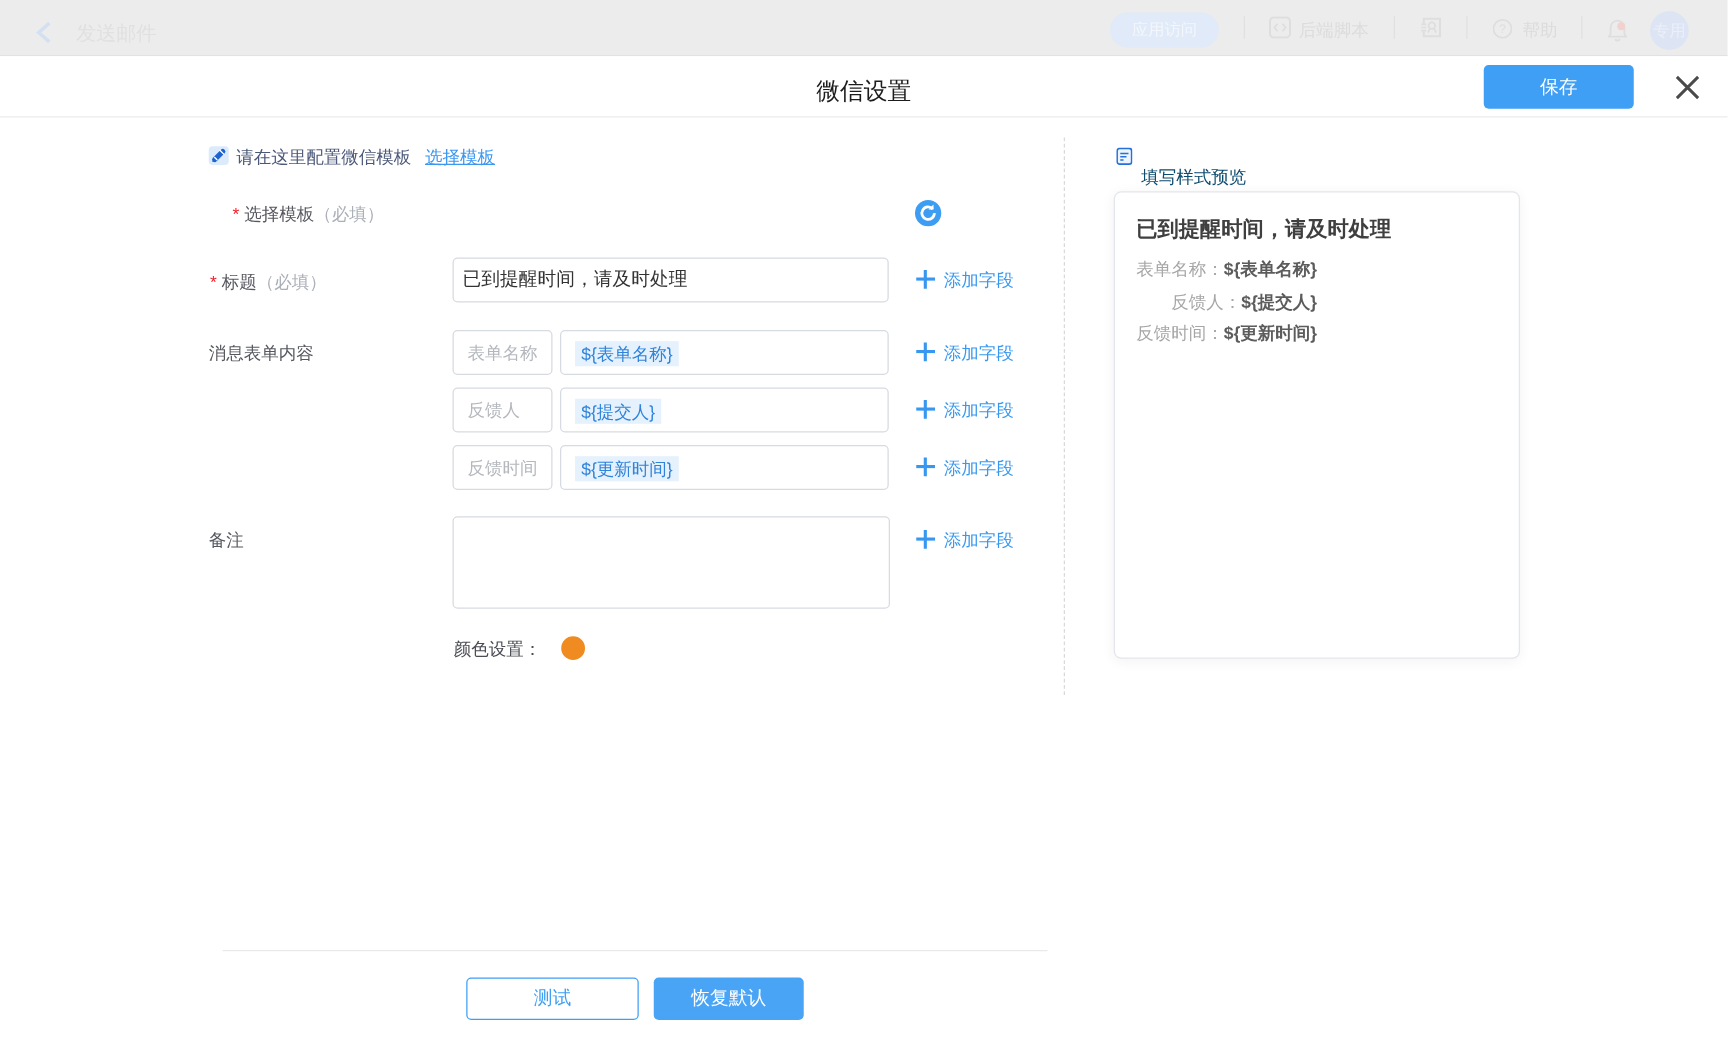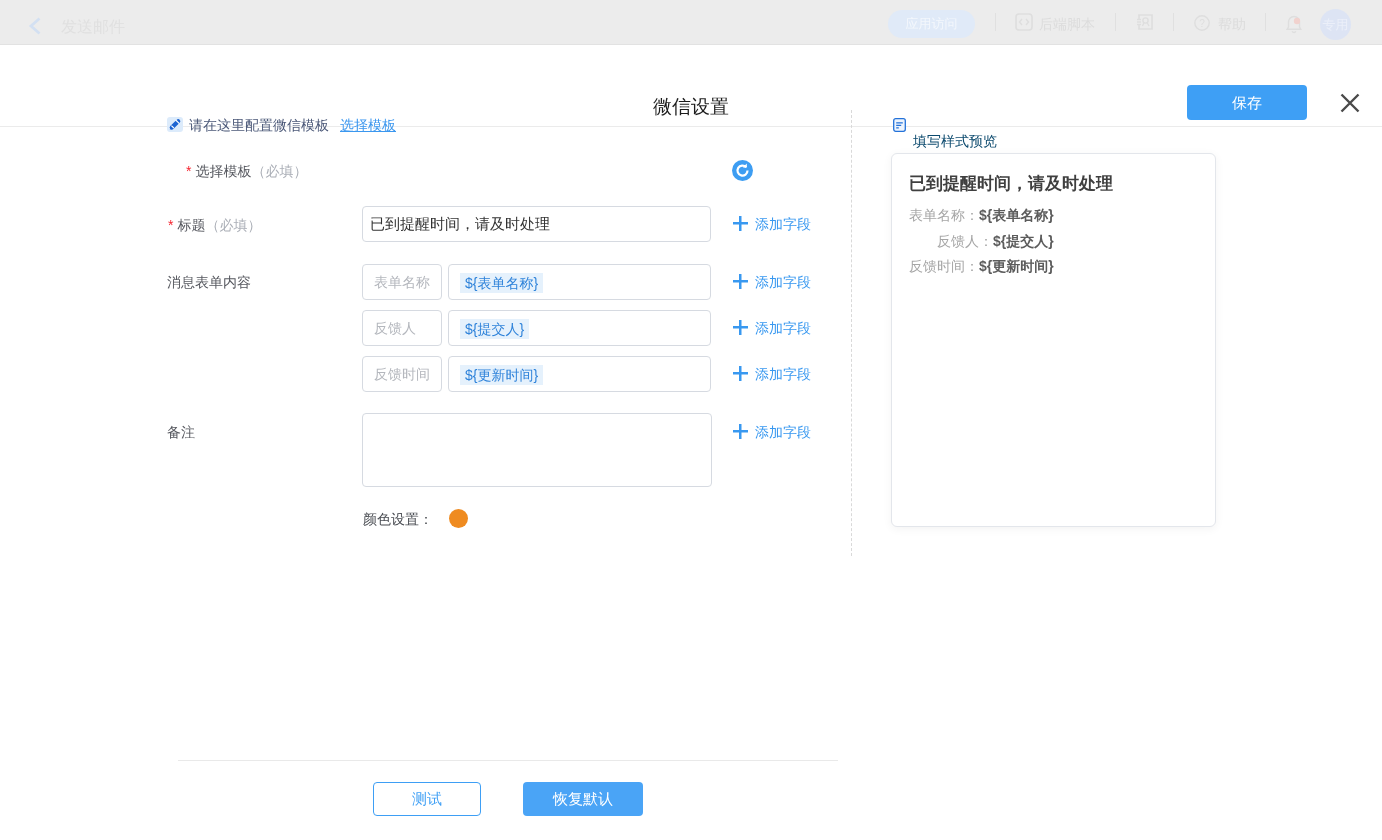--- a/index.html
+++ b/index.html
@@ -6,21 +6,21 @@
   html,body { width:1382px; height:840px; overflow:hidden; background:#fff;
     font-family:"Liberation Sans", sans-serif; }
   .abs { position:absolute; }
   
   #topbar { position:absolute; left:0; top:0; width:1382px; height:45px;
     background:#ececec; border-bottom:1px solid #e2e2e2; }
   #topbar .txt { position:absolute; white-space:nowrap; }
   
   #modal { position:absolute; left:0; top:45px; width:1382px; height:795px; background:#fff; }
   #mhead { position:absolute; left:0; top:0; width:1382px; height:49px;
-    border-bottom:1px solid #ebebeb;margin-top:33px; }
+    border-bottom:1px solid #ebebeb; }
   #mtitle { position:absolute; left:0; top:4px; width:1382px; height:49px;
     line-height:49px; text-align:center; font-size:19px; color:#1c1c1c; }
   #savebtn { position:absolute; left:1187px; top:7px; width:120px; height:35px;
     background:#3e9ff5; border-radius:4px; color:#fff; font-size:15px;
     line-height:35px; text-align:center; }
   
   .lbl { position:absolute; font-size:14px; color:#56585f; white-space:nowrap; }
   .lbl .opt { color:#abafb7; }
   .star { color:#f5222d; margin-right:4px; font-size:14px; }
   .ibox { position:absolute; background:#fff; border:1px solid #d6dae1; border-radius:4px; }
@@ -133,21 +133,21 @@
   <div class="addf" style="left:733px;top:321px;"><span class="pl"></span>添加字段</div>
 
   <div class="lbl" style="left:167px;top:379px;">备注</div>
   <div class="ibox" style="left:362px;top:368px;width:350px;height:74px;"></div>
   <div class="addf" style="left:733px;top:379px;"><span class="pl"></span>添加字段</div>
 
   <div class="lbl" style="left:363px;top:466px;color:#4a4d53;">颜色设置：</div>
   <div class="abs" style="left:449px;top:464px;width:19px;height:19px;border-radius:50%;background:#ef8b20;"></div>
 
   <div class="abs" style="left:178px;top:715px;width:660px;height:1px;background:#e9e9e9;"></div>
-  <div class="abs" style="left:373px;top:737px;width:108px;height:34px;border:1px solid #3e9ff5;border-radius:4px;
+  <div class="abs" style="left:373px;top:737px;width:138px;height:34px;border:1px solid #3e9ff5;border-radius:4px;
     color:#3e9ff5;font-size:15px;line-height:32px;text-align:center;">测试</div>
   <div class="abs" style="left:523px;top:737px;width:120px;height:34px;background:#4aa4f6;border-radius:4px;
     color:#fff;font-size:15px;line-height:34px;text-align:center;">恢复默认</div>
 
   <div class="abs" style="left:851px;top:65px;width:0;height:446px;border-left:1px dashed #d9d9d9;"></div>
 
   <svg class="abs" style="left:893px;top:73px" width="13" height="14" viewBox="0 0 13 14">
     <rect x="0.7" y="0.7" width="11.6" height="12.6" rx="2" fill="#edf4fd" stroke="#2472d9" stroke-width="1.3"></rect>
     <path d="M3.2 4.8 H9.8 M3.2 7.4 H8.2 M3.2 9.9 H5.8" stroke="#2472d9" stroke-width="1.2"></path>
   </svg>

